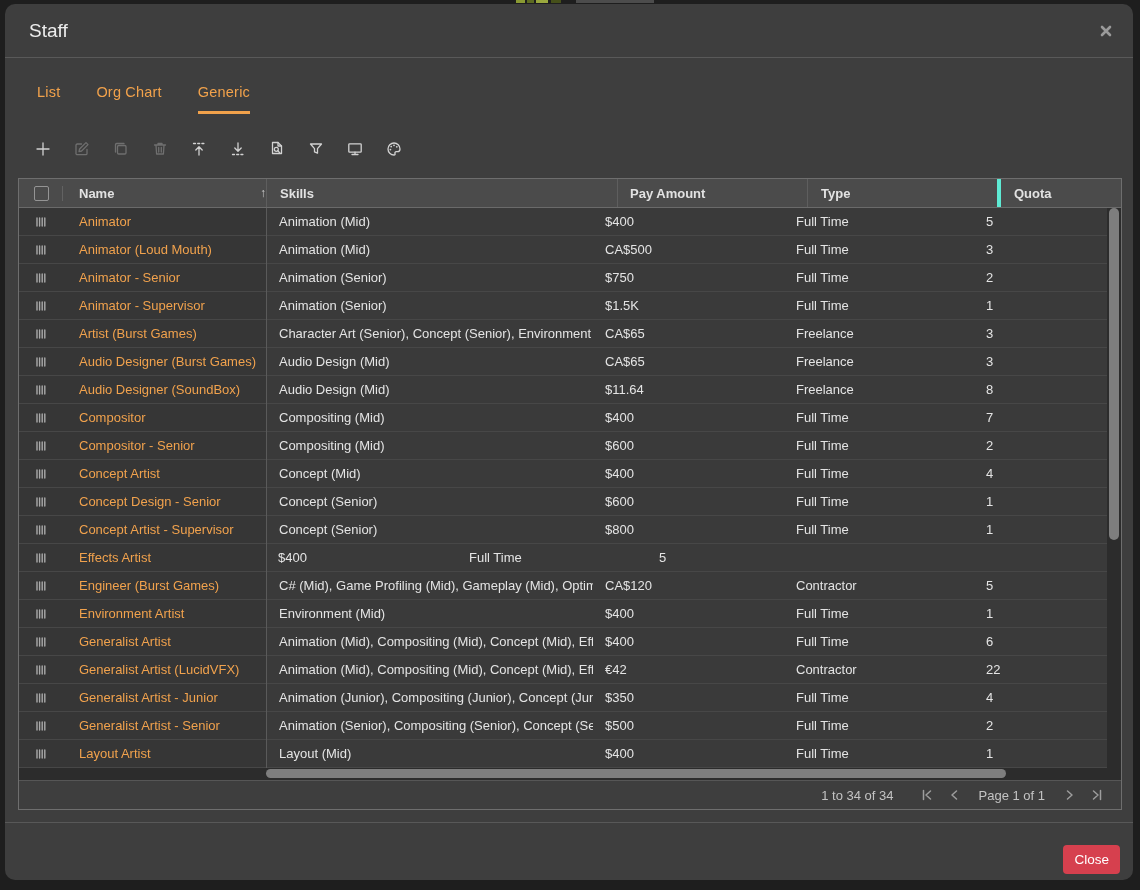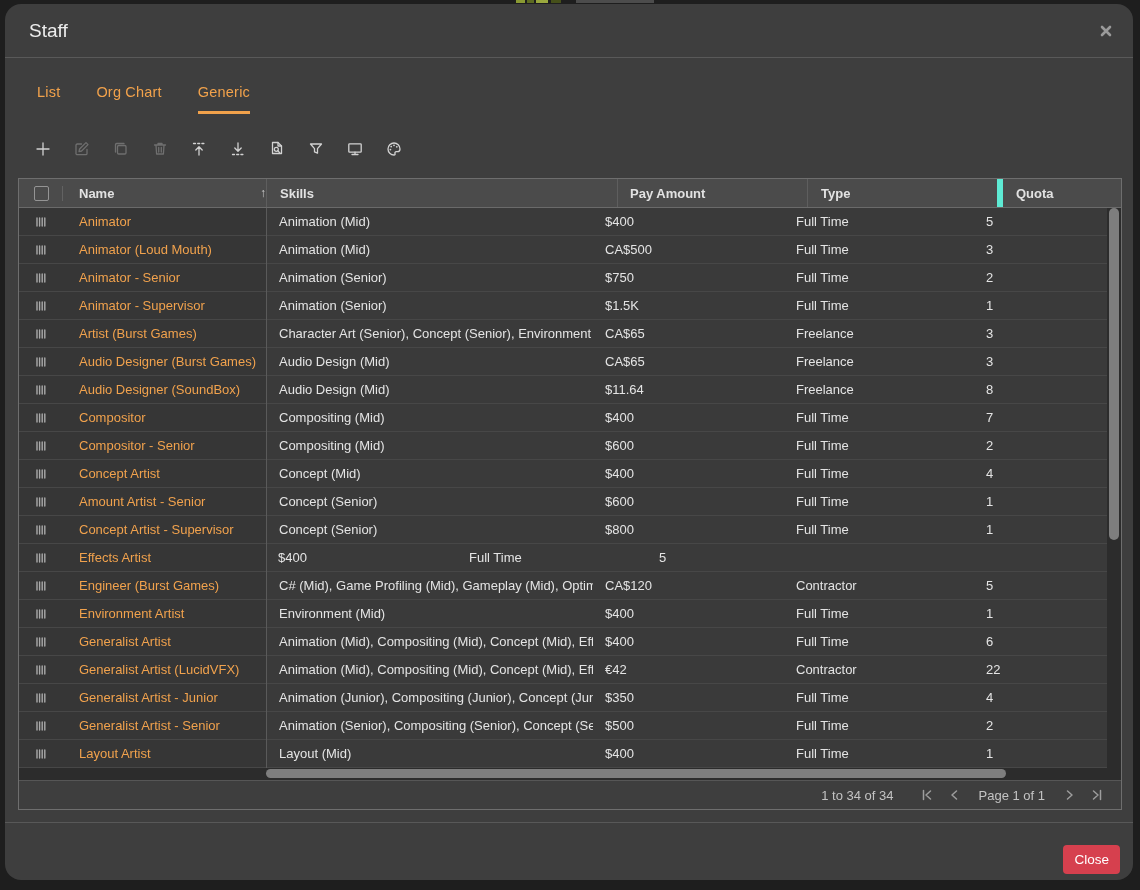--- a/index.html
+++ b/index.html
@@ -5,21 +5,21 @@
   html,body{margin:0;padding:0;width:1140px;height:890px;overflow:hidden;
     background:#1e1e1e;font-family:"Liberation Sans",sans-serif;
     -webkit-font-smoothing:antialiased;}
   *{box-sizing:border-box;}
 
   
   .artifact{position:absolute;height:3px;top:0;}
 
   
   .modal{position:absolute;left:5px;top:4px;width:1128px;height:876px;
-    background:#3e3e3e;border-radius:16px;}
+    background:#3e3e3e;border-radius:10px;}
 
   .modal-title{position:absolute;left:24px;top:0;height:53px;display:flex;
     align-items:center;font-size:19px;color:#ededed;}
   .header-close{position:absolute;right:17px;top:17px;width:20px;height:20px;
     display:flex;align-items:center;justify-content:center;cursor:pointer;}
   .header-divider{position:absolute;left:0;top:53px;width:100%;
     border-top:1px solid #595959;}
 
   
   .tabs{position:absolute;left:32px;top:72px;display:flex;gap:36px;}
@@ -44,21 +44,21 @@
     border-bottom:1px solid #6a6a6a;color:#e2e2e2;font-size:13px;
     font-weight:bold;}
   .hc{display:flex;align-items:center;}
   .hc-sel{width:44px;justify-content:center;position:relative;}
   .hc-sel::after{content:"";position:absolute;right:0;top:7px;height:15px;
     border-right:1px solid #626262;}
   .hc-name{width:203px;padding-left:16px;justify-content:space-between;}
   .hc-skills{width:327px;padding-left:13px;border-left:1px solid #5e5e5e;}
   .hc-pay{width:190px;padding-left:12px;border-left:1px solid #5e5e5e;margin-left:24px;}
   .hc-type{width:190px;padding-left:13px;border-left:1px solid #5e5e5e;}
-  .hc-quota{flex:1;padding-left:13px;border-left:6px solid #5eead4;}
+  .hc-quota{flex:1;padding-left:13px;border-left:4px solid #5eead4;}
   .sort-arrow{margin-left:7px;font-size:12px;color:#cfcfcf;font-weight:bold;}
   .checkbox{width:15px;height:15px;border:1.5px solid #949494;border-radius:2px;
     cursor:pointer;}
 
   .gbody{position:relative;height:560px;overflow:hidden;}
   .grow{height:28px;display:flex;border-bottom:1px solid #474747;
     font-size:13px;color:#e4e4e4;}
   .cell{display:flex;align-items:center;overflow:hidden;white-space:nowrap;}
   .cell-sel{width:44px;justify-content:center;background:#363636;}
   .cell-name{width:203px;padding-left:16px;background:#363636;}
@@ -353,21 +353,21 @@
           <div class="cell cell-type">Full Time</div>
           <div class="cell cell-quota">4</div>
         </div>
         <div class="grow">
           <div class="cell cell-sel grip">
             <svg class="gripsvg" width="14" height="12" viewBox="0 0 14 12">
               <path d="M3 2v8M5.6 2v8M8.2 2v8M10.8 2v8"></path>
             </svg>
           </div>
           <div class="cell cell-name">
-            <span>Amount Artist - Senior</span>
+            <span>Concept Design - Senior</span>
           </div>
           <div class="cell cell-skills">Concept (Senior)</div>
           <div class="cell cell-pay">$600</div>
           <div class="cell cell-type">Full Time</div>
           <div class="cell cell-quota">1</div>
         </div>
         <div class="grow">
           <div class="cell cell-sel grip">
             <svg class="gripsvg" width="14" height="12" viewBox="0 0 14 12">
               <path d="M3 2v8M5.6 2v8M8.2 2v8M10.8 2v8"></path>

